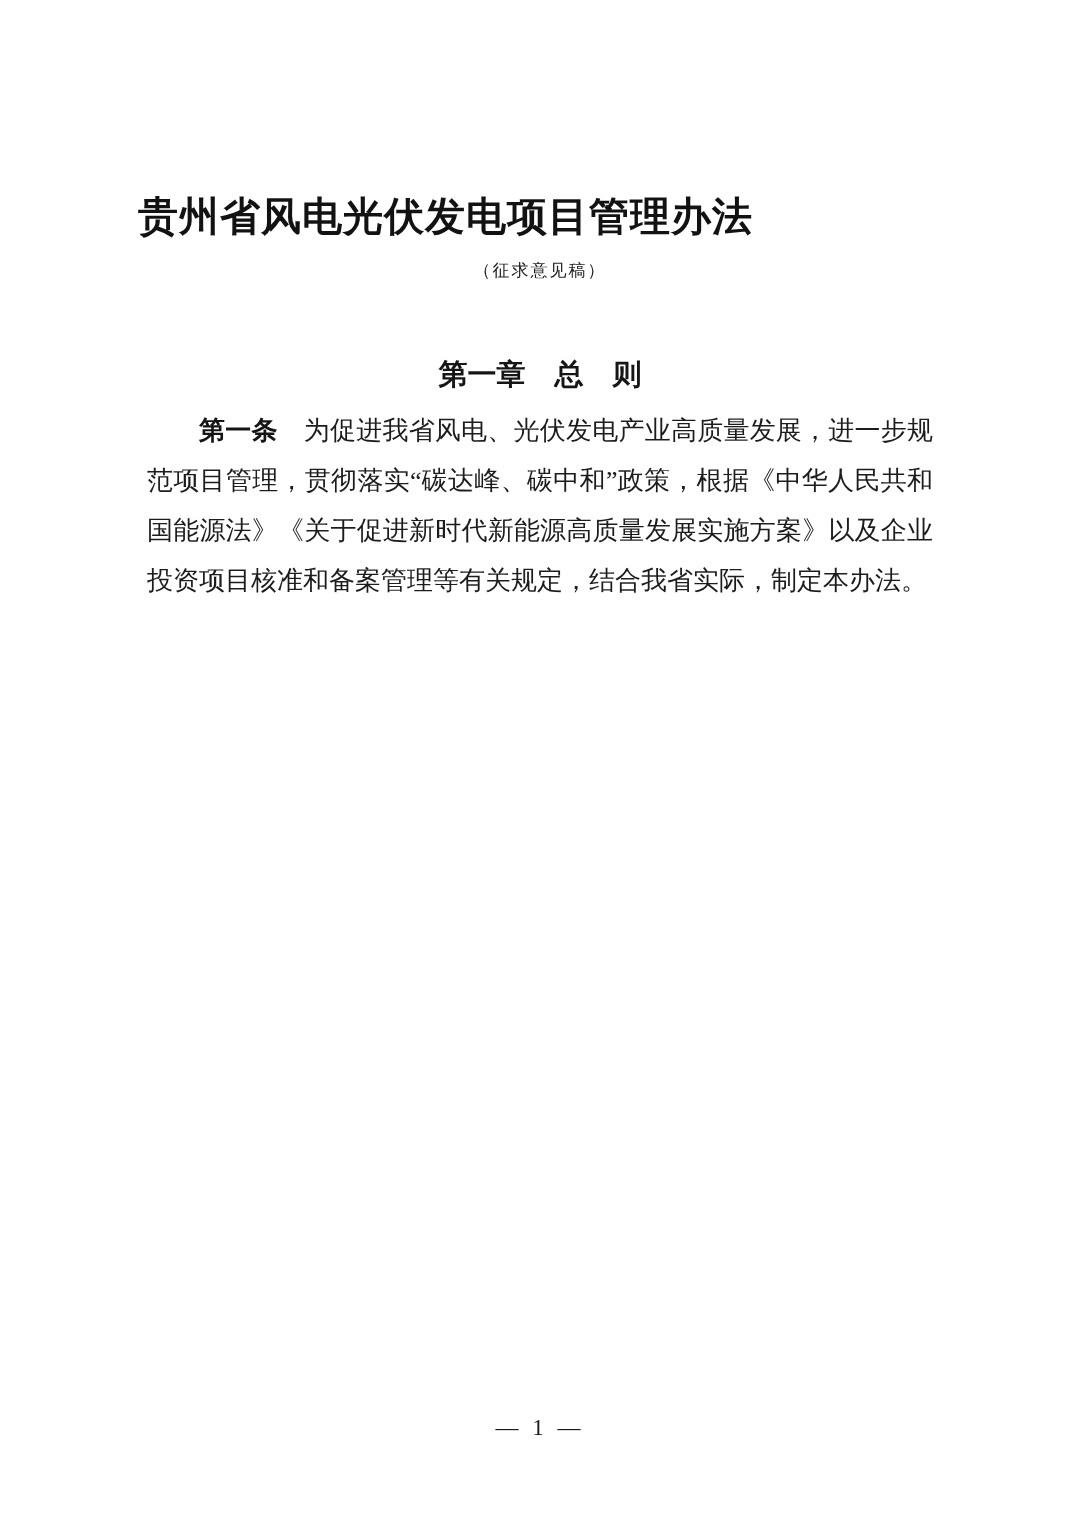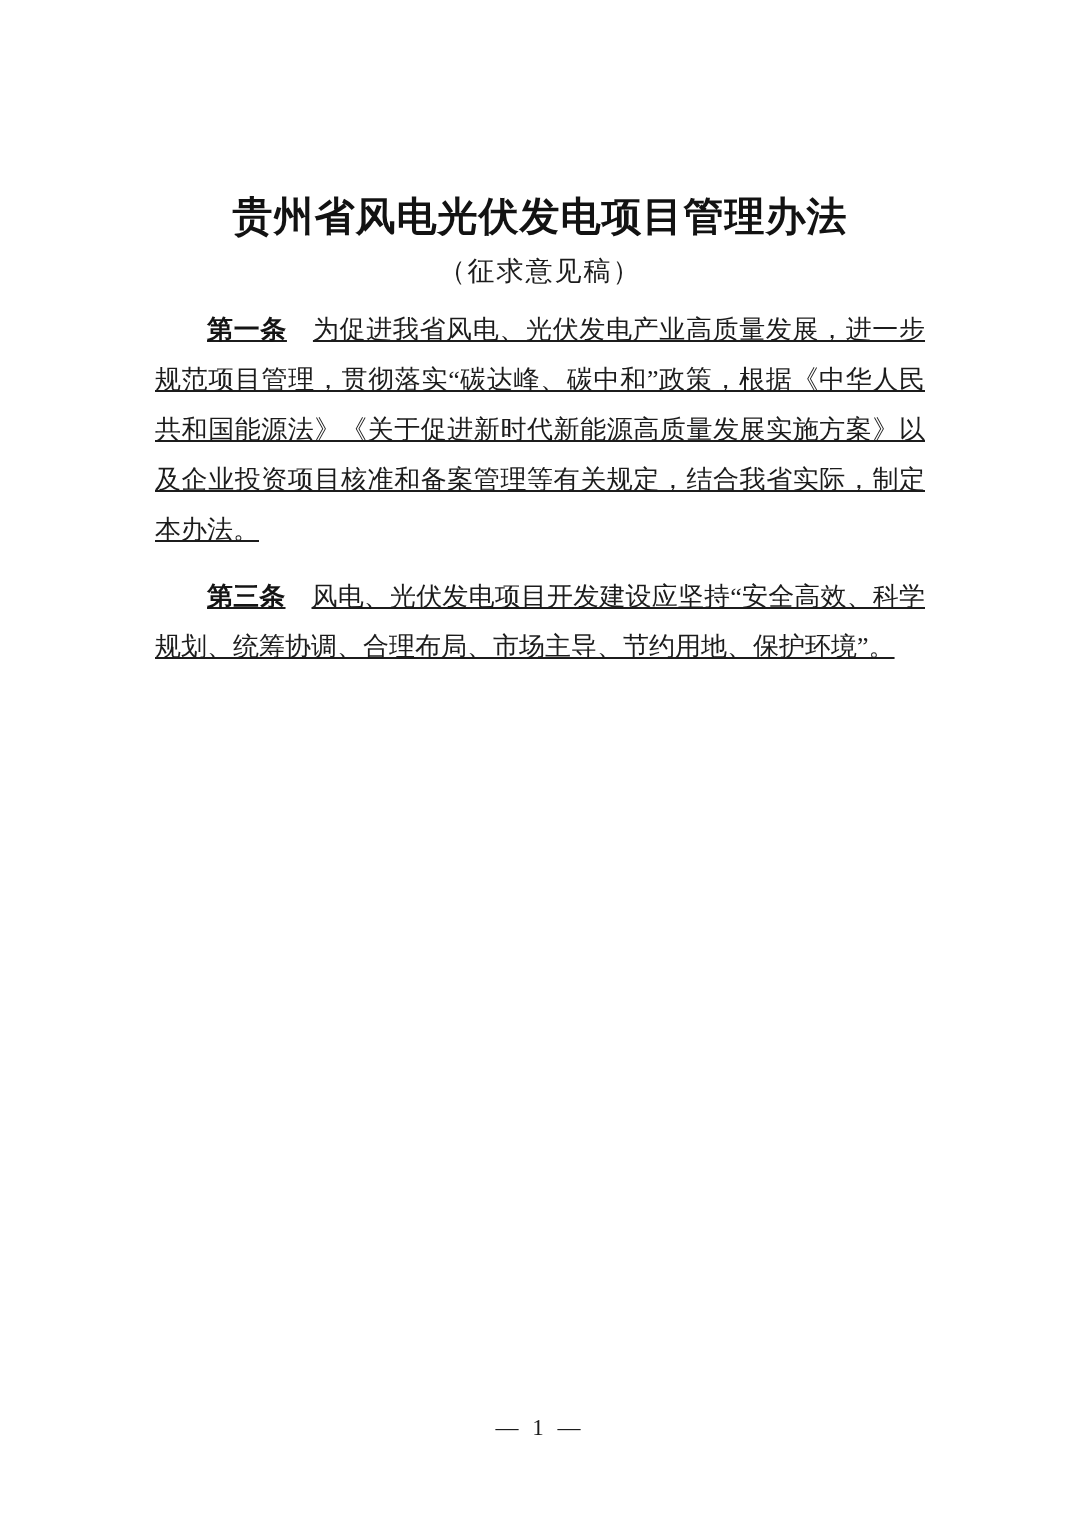--- a/index.html
+++ b/index.html
@@ -14,31 +14,31 @@
     height: 1527px;
     margin: 0 auto;
     background: #ffffff;
     overflow: hidden;
   }
   .content {
     padding: 0 138px;
   }
   .doc-title {
     margin-top: 192px;
-    text-align: center;
+    text-align: left;
     font-size: 40px;
     line-height: 50px;
     font-weight: 700;
     color: #121212;
     letter-spacing: 1px;
   }
   .doc-subtitle {
     margin-top: 12px;
     text-align: center;
-    font-size: 27px;
+    font-size: 17px;
     line-height: 34px;
     font-weight: 400;
     color: #1c1c1c;
     letter-spacing: 2px;
   }
   .chapter-heading {
     margin-top: 68px;
     text-align: center;
     font-size: 29px;
     line-height: 36px;
@@ -48,22 +48,21 @@
   .doc-body {
     margin-top: 14px;
     font-size: 26px;
     line-height: 50px;
     text-align: justify;
     text-justify: inter-ideograph;
     color: #1c1c1c;
   }
   .article {
     text-indent: 2em;
-    margin: 17px;
-    text-decoration: underline;
+    margin: 9px;
   }
   .article-label {
     font-weight: 700;
     color: #141414;
     margin-right: 1em;
   }
   .page-number {
     position: absolute;
     bottom: 86px;
     left: 0;
@@ -77,31 +76,29 @@
 </head>
 <body>
 
 <div class="page">
   <div class="content">
 
     <h1 class="doc-title">贵州省风电光伏发电项目管理办法</h1>
 
     <div class="doc-subtitle">（征求意见稿）</div>
 
+    <div class="chapter-heading">第一章　总　则</div>
 
     <div class="doc-body">
 
       <p class="article">
         <span class="article-label">第一条</span><span>为促进我省风电、光伏发电产业高质量发展，进一步规范项目管理，贯彻落实“碳达峰、碳中和”政策，根据《中华人民共和国能源法》《关于促进新时代新能源高质量发展实施方案》以及企业投资项目核准和备案管理等有关规定，结合我省实际，制定本办法。</span>
       </p>
 
 
-      <p class="article">
-        <span class="article-label">第三条</span><span>风电、光伏发电项目开发建设应坚持“安全高效、科学规划、统筹协调、合理布局、市场主导、节约用地、保护环境”。</span>
-      </p>
 
 
 
     </div>
   </div>
 
   <div class="page-number">— 1 —</div>
 </div>
 
 </body></html>

